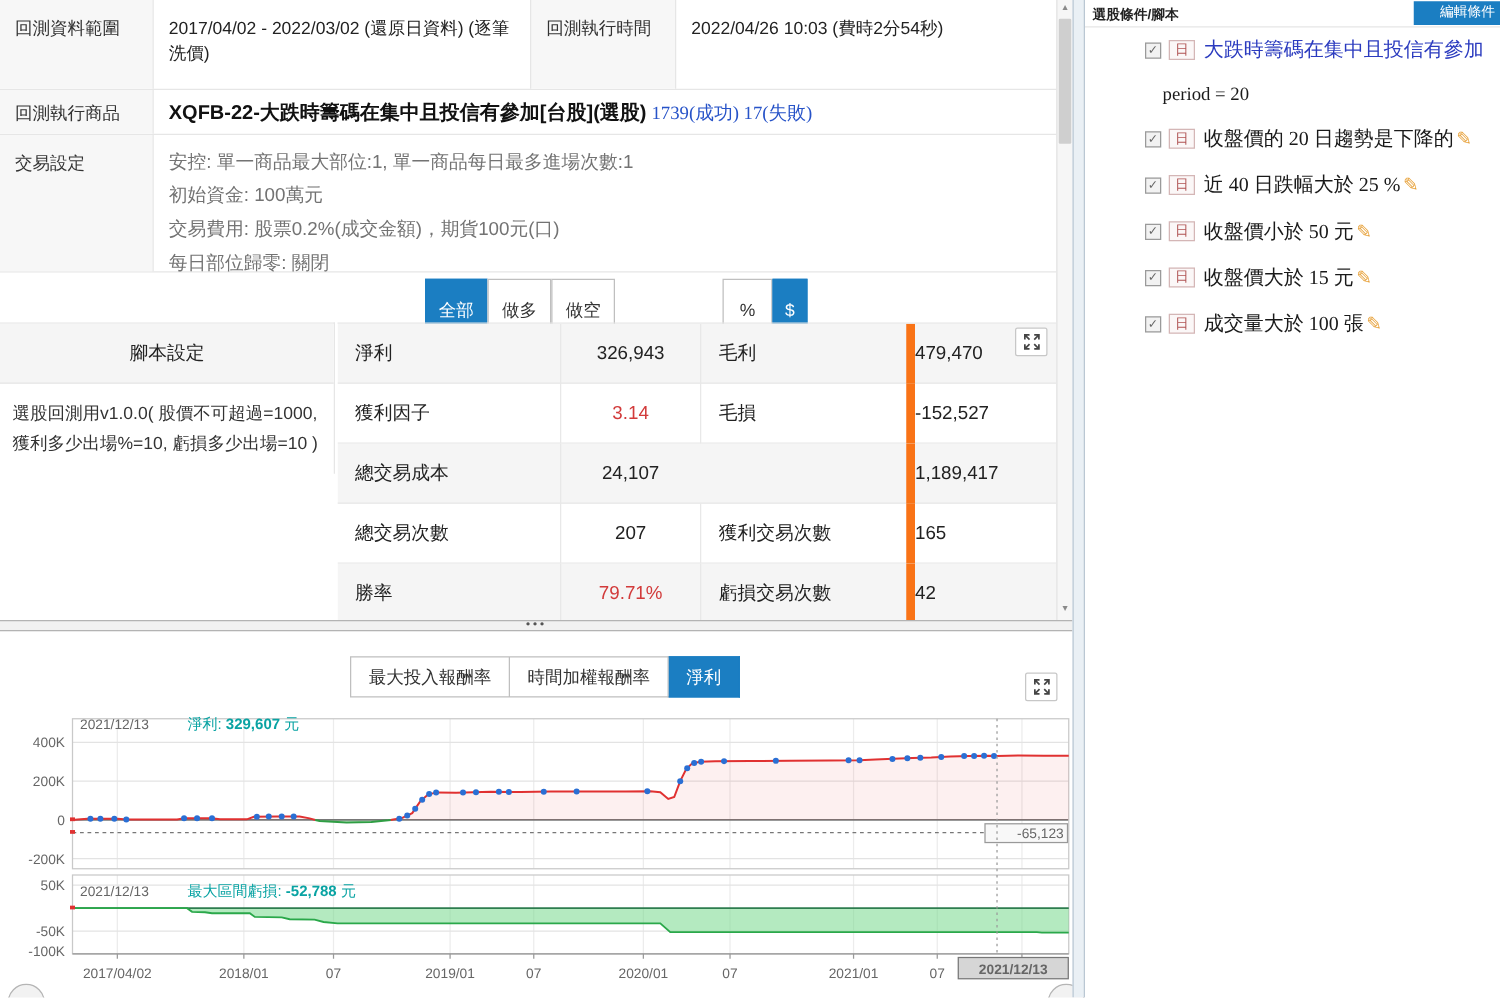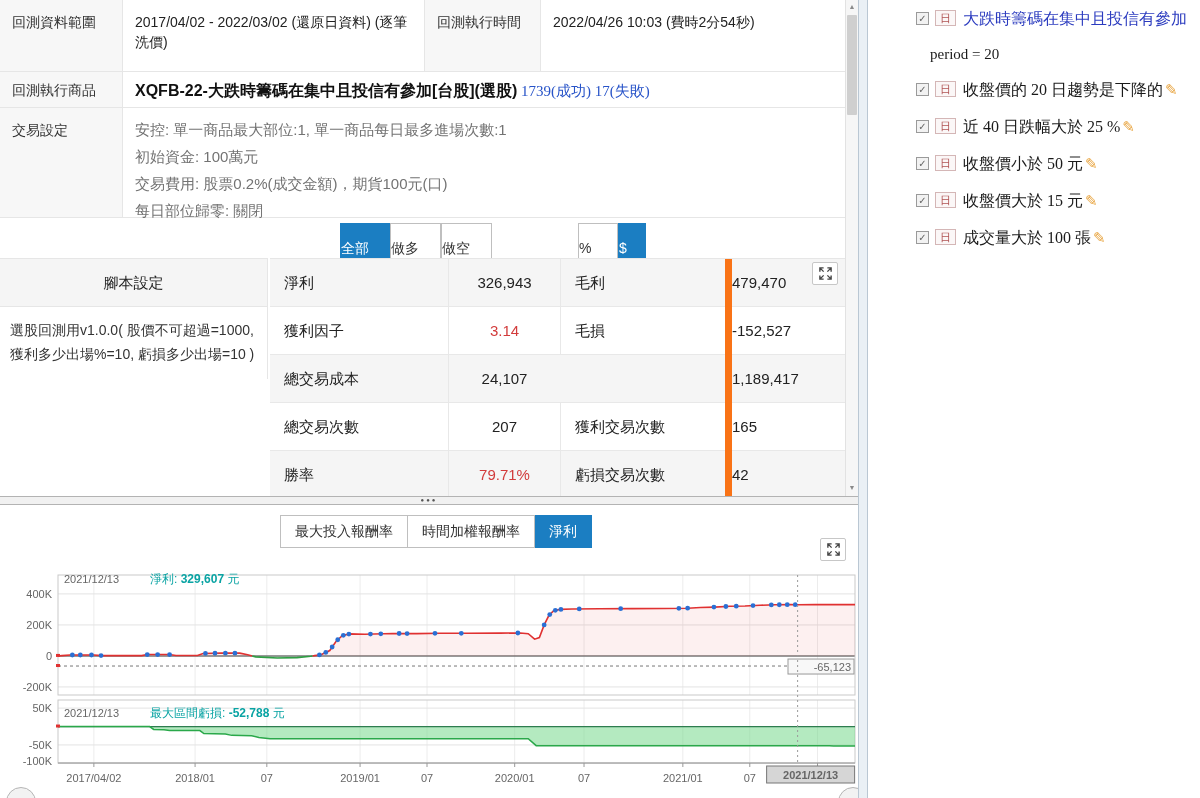--- a/index.html
+++ b/index.html
@@ -9,21 +9,21 @@
   
   .it-row { position:absolute; left:0; border-bottom:1px solid #e6e6e6; }
   .it-cell { position:absolute; top:0; bottom:0; padding:12px 12px; font-size:14px; color:#222; line-height:1.45; }
   .it-label { background:#f7f7f7; color:#333; }
   .bl { border-left:1px solid #e6e6e6; }
   .prod-main { font-weight:bold; font-size:16px; color:#111; }
   .prod-link { color:#2753c8; font-size:15px;font-family:Liberation Serif, serif; }
   .cfg-line { line-height:27px; font-size:15px; color:#737373; }
 
   
-  .tbtn { position:absolute; height:49px; top:223px; background:#fff; border:1px solid #bfbfbf; font-size:14px; color:#333; text-align:left; line-height:32px; cursor:pointer; font-family:"Liberation Sans",sans-serif; }
+  .tbtn { position:absolute; height:49px; top:223px; background:#fff; border:1px solid #bfbfbf; font-size:14px; color:#333; text-align:center; line-height:32px; cursor:pointer; font-family:"Liberation Sans",sans-serif; }
   .tbtn.active { background:#1b7ec2; border-color:#1b7ec2; color:#fff; }
 
   
   .script-panel { position:absolute; left:0; top:258px; width:268px; border-top:1px solid #e6e6e6; border-right:1px solid #e6e6e6; }
   .script-head { height:48px; background:#f5f5f5; border-bottom:1px solid #e6e6e6; text-align:center; line-height:48px; font-size:15px; color:#222; }
   .script-body { padding:12px 10px; font-size:14px; line-height:1.7; color:#333; }
 
   
   .stats { position:absolute; left:270px; top:258px; width:575px; height:238px; overflow:hidden; border-top:1px solid #e6e6e6; }
   .srow { position:relative; height:48px; border-bottom:1px solid #e8e8e8; }
@@ -41,21 +41,21 @@
   .vscroll { position:absolute; left:845px; top:0; width:13px; height:496px; background:#f6f6f6; border-left:1px solid #e2e2e2; }
   .vs-arrow { position:absolute; left:0; width:12px; height:14px; font-size:7px; color:#8a8a8a; text-align:center; line-height:14px; cursor:pointer; }
   .vs-thumb { position:absolute; left:1px; top:15px; width:10px; height:100px; background:#cfcfcf; border-radius:1px; cursor:pointer; }
 
   
   .h-split { position:absolute; left:0; top:496px; width:858px; height:9px; background:#f1f1f1; border-top:1px solid #b3b3b3; border-bottom:1px solid #b3b3b3; text-align:center; font-size:6px; line-height:7px; letter-spacing:2px; color:#555; cursor:row-resize; }
   .v-split { position:absolute; left:858px; top:0; width:10px; height:798px; background:#eaf0f5; border-left:1px solid #bac7d3; border-right:1px solid #bac7d3; cursor:col-resize; }
 
   
   .chart-panel { position:absolute; left:0; top:505px; width:858px; height:293px; }
-  .chart-tabs { position:absolute; top:10px; left:280px; display:flex;align-items:flex-end; }
+  .chart-tabs { position:absolute; top:20px; left:280px; display:flex;align-items:flex-end; }
   .ctab { height:33px; background:#fff; border:1px solid #bfbfbf; border-left-width:0; font-size:14px; color:#333; line-height:31px; padding:0 14px; cursor:pointer; }
   .ctab:first-child { border-left-width:1px; }
   .ctab.active { background:#1b7ec2; border-color:#1b7ec2; color:#fff; }
   .circ { position:absolute; top:282px; width:30px; height:30px; border-radius:50%; background:#f2f2f2; border:1px solid #b5b5b5; }
 
   
   .sidebar { position:absolute; left:868px; top:0; width:332px; height:798px; overflow:hidden; }
   .sb-head { position:relative; height:22px; border-bottom:1px solid #e6e6e6; }
   .sb-title { position:absolute; left:6px; top:4px; font-size:11px; font-weight:bold; color:#222; }
   .edit-btn { position:absolute; left:263px; top:1px; width:86px; height:19px; background:#1b7ec2; color:#fff; font-size:11px; border:none; text-align:center; line-height:19px; cursor:pointer; font-family:"Liberation Sans",sans-serif; }
@@ -286,20 +286,24 @@
         <path d="M3 9 L3 3 L9 3 M3 3 L9 9 M15 3 L21 3 L21 9 M21 3 L15 9 M21 15 L21 21 L15 21 M21 21 L15 15 M9 21 L3 21 L3 15 M3 21 L9 15" stroke="#444" stroke-width="2.2" fill="none"></path>
       </svg>
     </div>
     <div class="circ" style="left:6px;"></div>
     <div class="circ" style="left:838px;"></div>
   </div>
 
   <div class="v-split"></div>
 
   <div class="sidebar">
+    <div class="sb-head">
+      <span class="sb-title">選股條件/腳本</span>
+      <button class="edit-btn">編輯條件</button>
+    </div>
     <div>
       <div class="cond-item">
         <span class="cb">✓</span><span class="day-badge">日</span><span class="cond-text link">大跌時籌碼在集中且投信有參加</span>
       </div>
       <div class="cond-sub">period = 20</div>
       <div class="cond-item">
         <span class="cb">✓</span><span class="day-badge">日</span><span class="cond-text">收盤價的 20 日趨勢是下降的</span><span class="pencil">✎</span>
       </div>
       <div class="cond-item">
         <span class="cb">✓</span><span class="day-badge">日</span><span class="cond-text">近 40 日跌幅大於 25 %</span><span class="pencil">✎</span>

